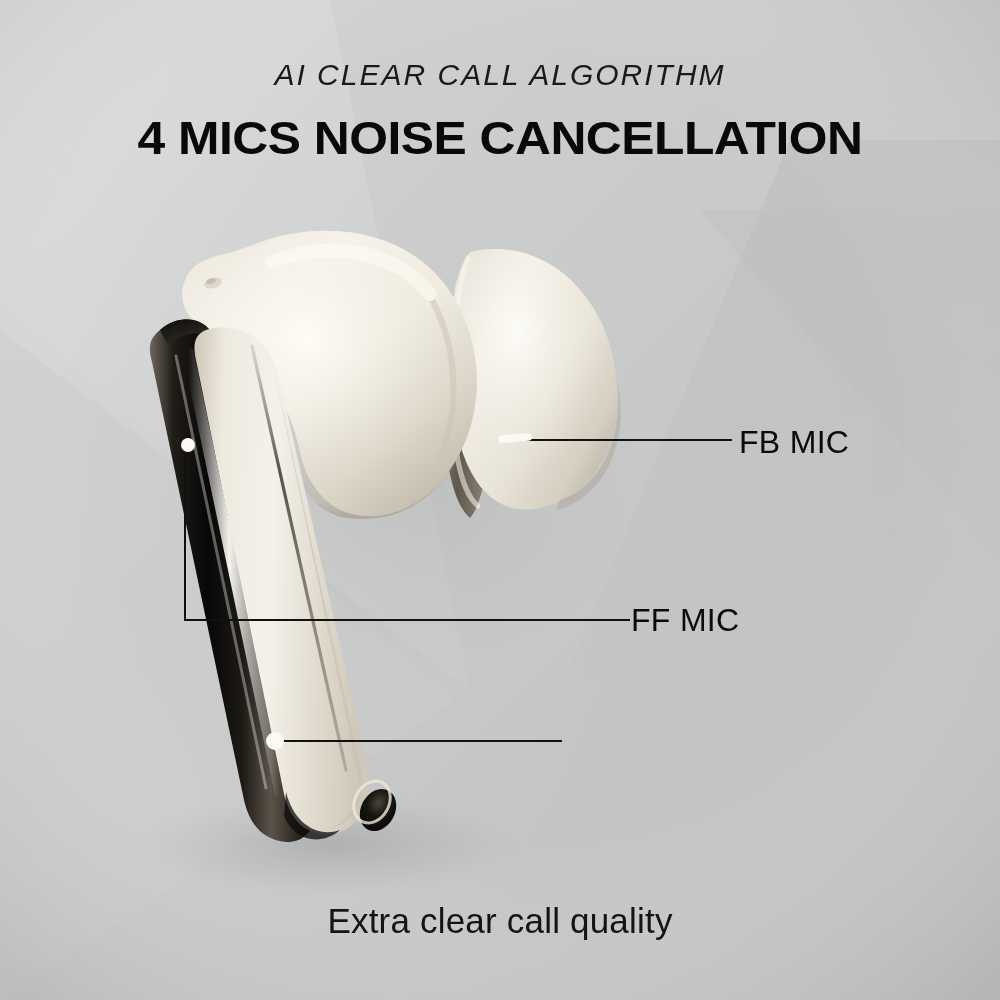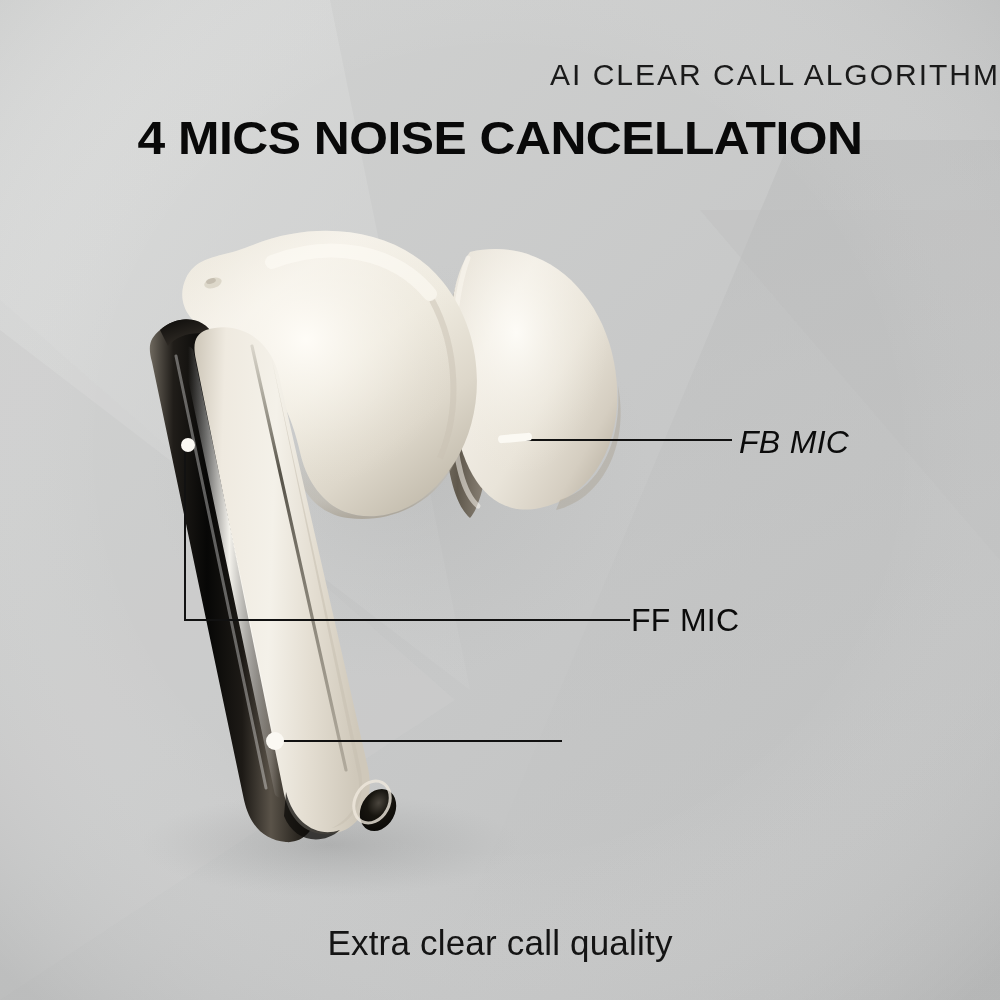--- a/index.html
+++ b/index.html
@@ -10,63 +10,64 @@
   }
   #stage{position:relative;width:1000px;height:1000px;overflow:hidden;}
 
   
   .bg-base{position:absolute;inset:0;background:#c6c7c7;}
   .bg-wedge{position:absolute;inset:0;}
 
   
   .eyebrow{
     position:absolute;left:0;right:0;top:60px;
-    text-align:right;
+    text-align:center;
     font-size:30px;
     font-weight:300;
     letter-spacing:2.0px;
     color:#1a1a1a;
     line-height:1;
     white-space:nowrap;
+    font-style:italic;
   }
   .headline{
     position:absolute;left:0;right:0;top:113px;
     text-align:center;
     font-size:47px;
     font-weight:bold;
     letter-spacing:-0.5px;
     color:#090909;
     line-height:1.05;
     white-space:nowrap;
     transform:scaleX(1.06);
   }
 
   
   .caption{
-    position:absolute;left:0;right:0;top:925px;
+    position:absolute;left:0;right:0;top:903px;
     text-align:center;
     font-size:35px;
     font-weight:400;
     letter-spacing:0.2px;
     color:#141414;
     line-height:1;
     white-space:nowrap;
   }
 
   
   .callout{
     position:absolute;
     font-size:32px;
     font-weight:500;
     letter-spacing:0.3px;
     color:#0b0b0b;
     white-space:nowrap;
     line-height:1;
   }
-  .c-fb{left:739px;top:426px;font-style:italic;}
+  .c-fb{left:739px;top:426px;}
   .c-ff{left:631px;top:604px;}
   .c-talk{left:574px;top:723px;}
 
   
   #art{position:absolute;left:0;top:0;width:1000px;height:1000px;}
   #leaders{position:absolute;left:0;top:0;width:1000px;height:1000px;}
 </style>
 </head>
 <body>
 

